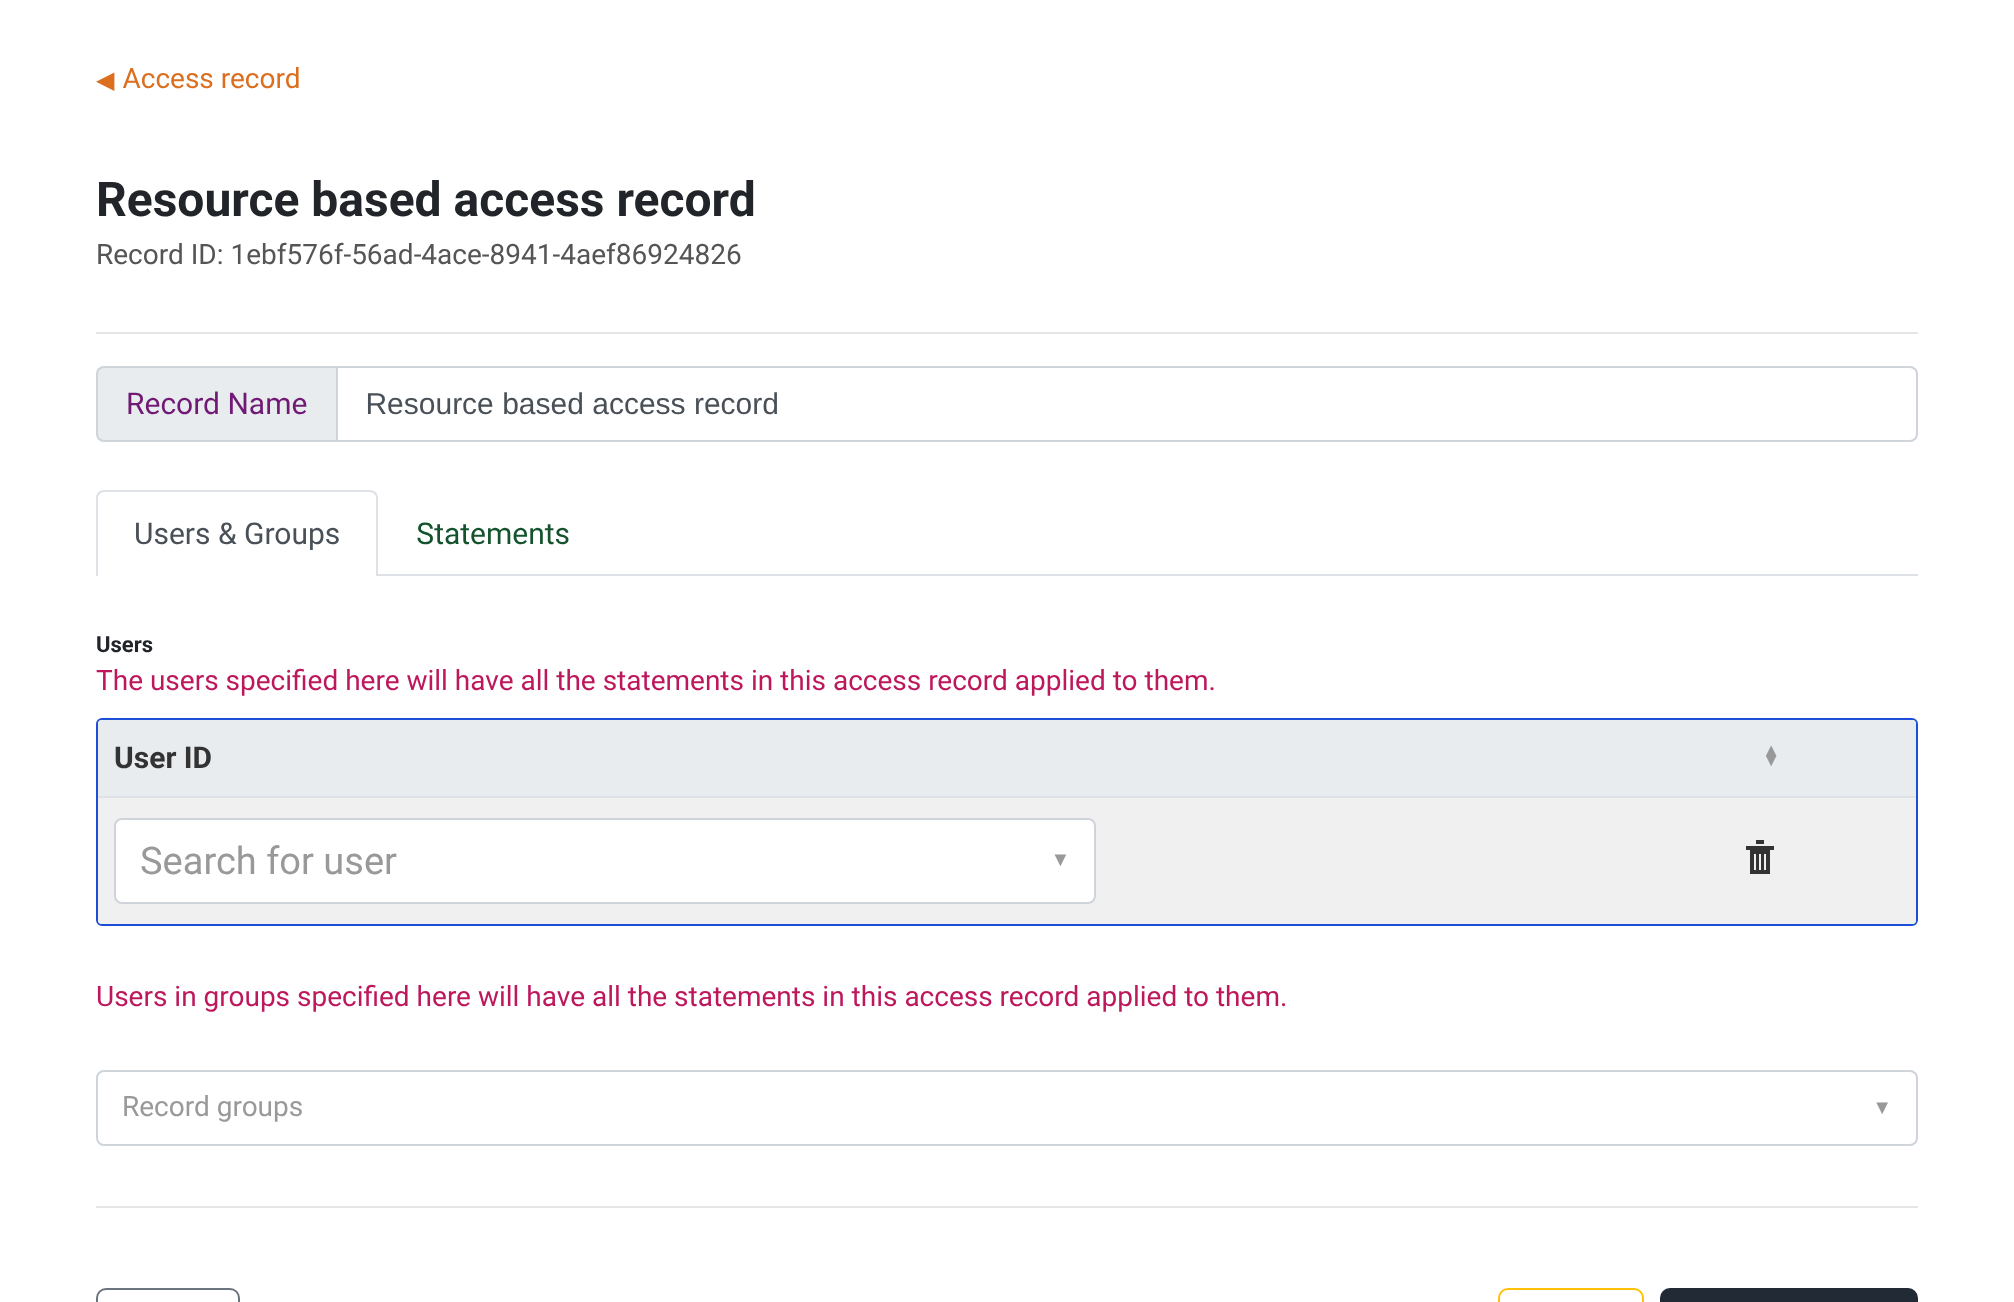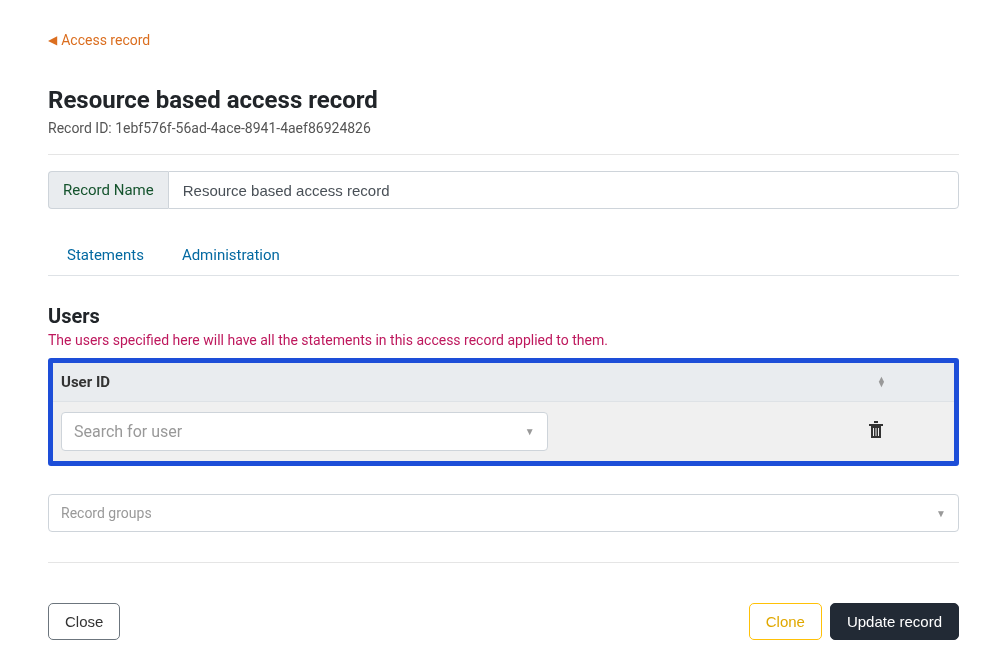--- a/index.html
+++ b/index.html
@@ -32,86 +32,86 @@
     .page-title {
       font-size: 24px;
       font-weight: 700;
       color: #212529;
       margin-top: 18px;
       margin-bottom: 6px;
     }
     .record-id {
       font-size: 14px;
       color: #555;
-      margin-bottom: 18px;
+      margin-bottom: 30px;
     }
     .hr {
       border: none;
       border-top: 1px solid #e5e5e5;
       margin: 0;
     }
     .input-group {
       display: flex;
       margin: 16px 0 24px 0;
     }
     .input-label {
       background: #e9ecef;
       border: 1px solid #ced4da;
       border-right: none;
       border-radius: 4px 0 0 4px;
       padding: 9px 14px;
       font-size: 15px;
-      color: #14532d;
+      color: #701a75;
       white-space: nowrap;
     }
     .input-field {
       flex: 1;
       border: 1px solid #ced4da;
       border-radius: 0 4px 4px 0;
       padding: 9px 14px;
       font-size: 15px;
       color: #495057;
       background: #fff;
     }
     .tabs {
       display: flex;
       border-bottom: 1px solid #dee2e6;
     }
     .tab {
       padding: 12px 18px;
       font-size: 15px;
       cursor: pointer;
-      color: #0369a1;
+      color: #14532d;
       border: 1px solid transparent;
       border-bottom: none;
       margin-bottom: -1px;
     }
     .tab.active {
       color: #495057;
       background: #fff;
       border-color: #dee2e6 #dee2e6 #fff;
       border-radius: 4px 4px 0 0;
     }
     .section {
       margin-top: 28px;
     }
     .section-title {
       font-weight: 700;
-      font-size: 20px;
+      font-size: 11px;
       color: #212529;
       margin-bottom: 4px;
     }
     .section-desc {
       font-size: 14px;
       color: #be185d;
       margin-bottom: 10px;
     }
     .table {
       width: 100%;
-      border: 5px solid #1d4ed8;
+      border: 1px solid #1d4ed8;
       border-radius: 3px;
       overflow: hidden;
     }
     .table-header {
       display: flex;
       background: #e9ecef;
       padding: 10px 8px;
       border-bottom: 1px solid #dee2e6;
     }
     .table-header .col-user {
@@ -142,21 +142,21 @@
       border: 1px solid #ced4da;
       border-radius: 4px;
       background: #fff;
       padding: 9px 12px;
       display: flex;
       align-items: center;
       cursor: text;
     }
     .search-select .placeholder {
       color: #999;
-      font-size: 16px;
+      font-size: 19px;
       flex: 1;
     }
     .search-select .dropdown-caret {
       color: #999;
       font-size: 10px;
     }
     .trash-cell {
       margin-left: auto;
       margin-right: 62px;
     }
@@ -234,22 +234,22 @@
   <div class="record-id">Record ID: 1ebf576f-56ad-4ace-8941-4aef86924826</div>
 
   <hr class="hr">
 
   <div class="input-group">
     <div class="input-label">Record Name</div>
     <input type="text" class="input-field" value="Resource based access record" style="">
   </div>
 
   <div class="tabs">
+    <div class="tab active">Users &amp; Groups</div>
     <div class="tab">Statements</div>
-    <div class="tab">Administration</div>
   </div>
 
   <div class="section">
     <div class="section-title">Users</div>
     <div class="section-desc">The users specified here will have all the statements in this access record applied to them.</div>
 
     <div class="table">
       <div class="table-header">
         <div class="col-user">
           <span>User ID</span>
@@ -271,20 +271,21 @@
               <rect x="6" y="0" width="4" height="2"></rect>
               <path d="M3 5 L3 17 L13 17 L13 5 Z M5 7 L6 7 L6 15 L5 15 Z M7.5 7 L8.5 7 L8.5 15 L7.5 15 Z M10 7 L11 7 L11 15 L10 15 Z" fill-rule="evenodd"></path>
             </svg>
           </span>
         </div>
       </div>
     </div>
   </div>
 
   <div class="section">
+    <div class="section-desc">Users in groups specified here will have all the statements in this access record applied to them.</div>
     <div class="groups-select">
       <span class="placeholder">Record groups</span>
       <span class="dropdown-caret">▼</span>
     </div>
   </div>
 
   <hr class="footer-hr">
 
   <div class="footer">
     <button class="btn btn-close">Close</button>

